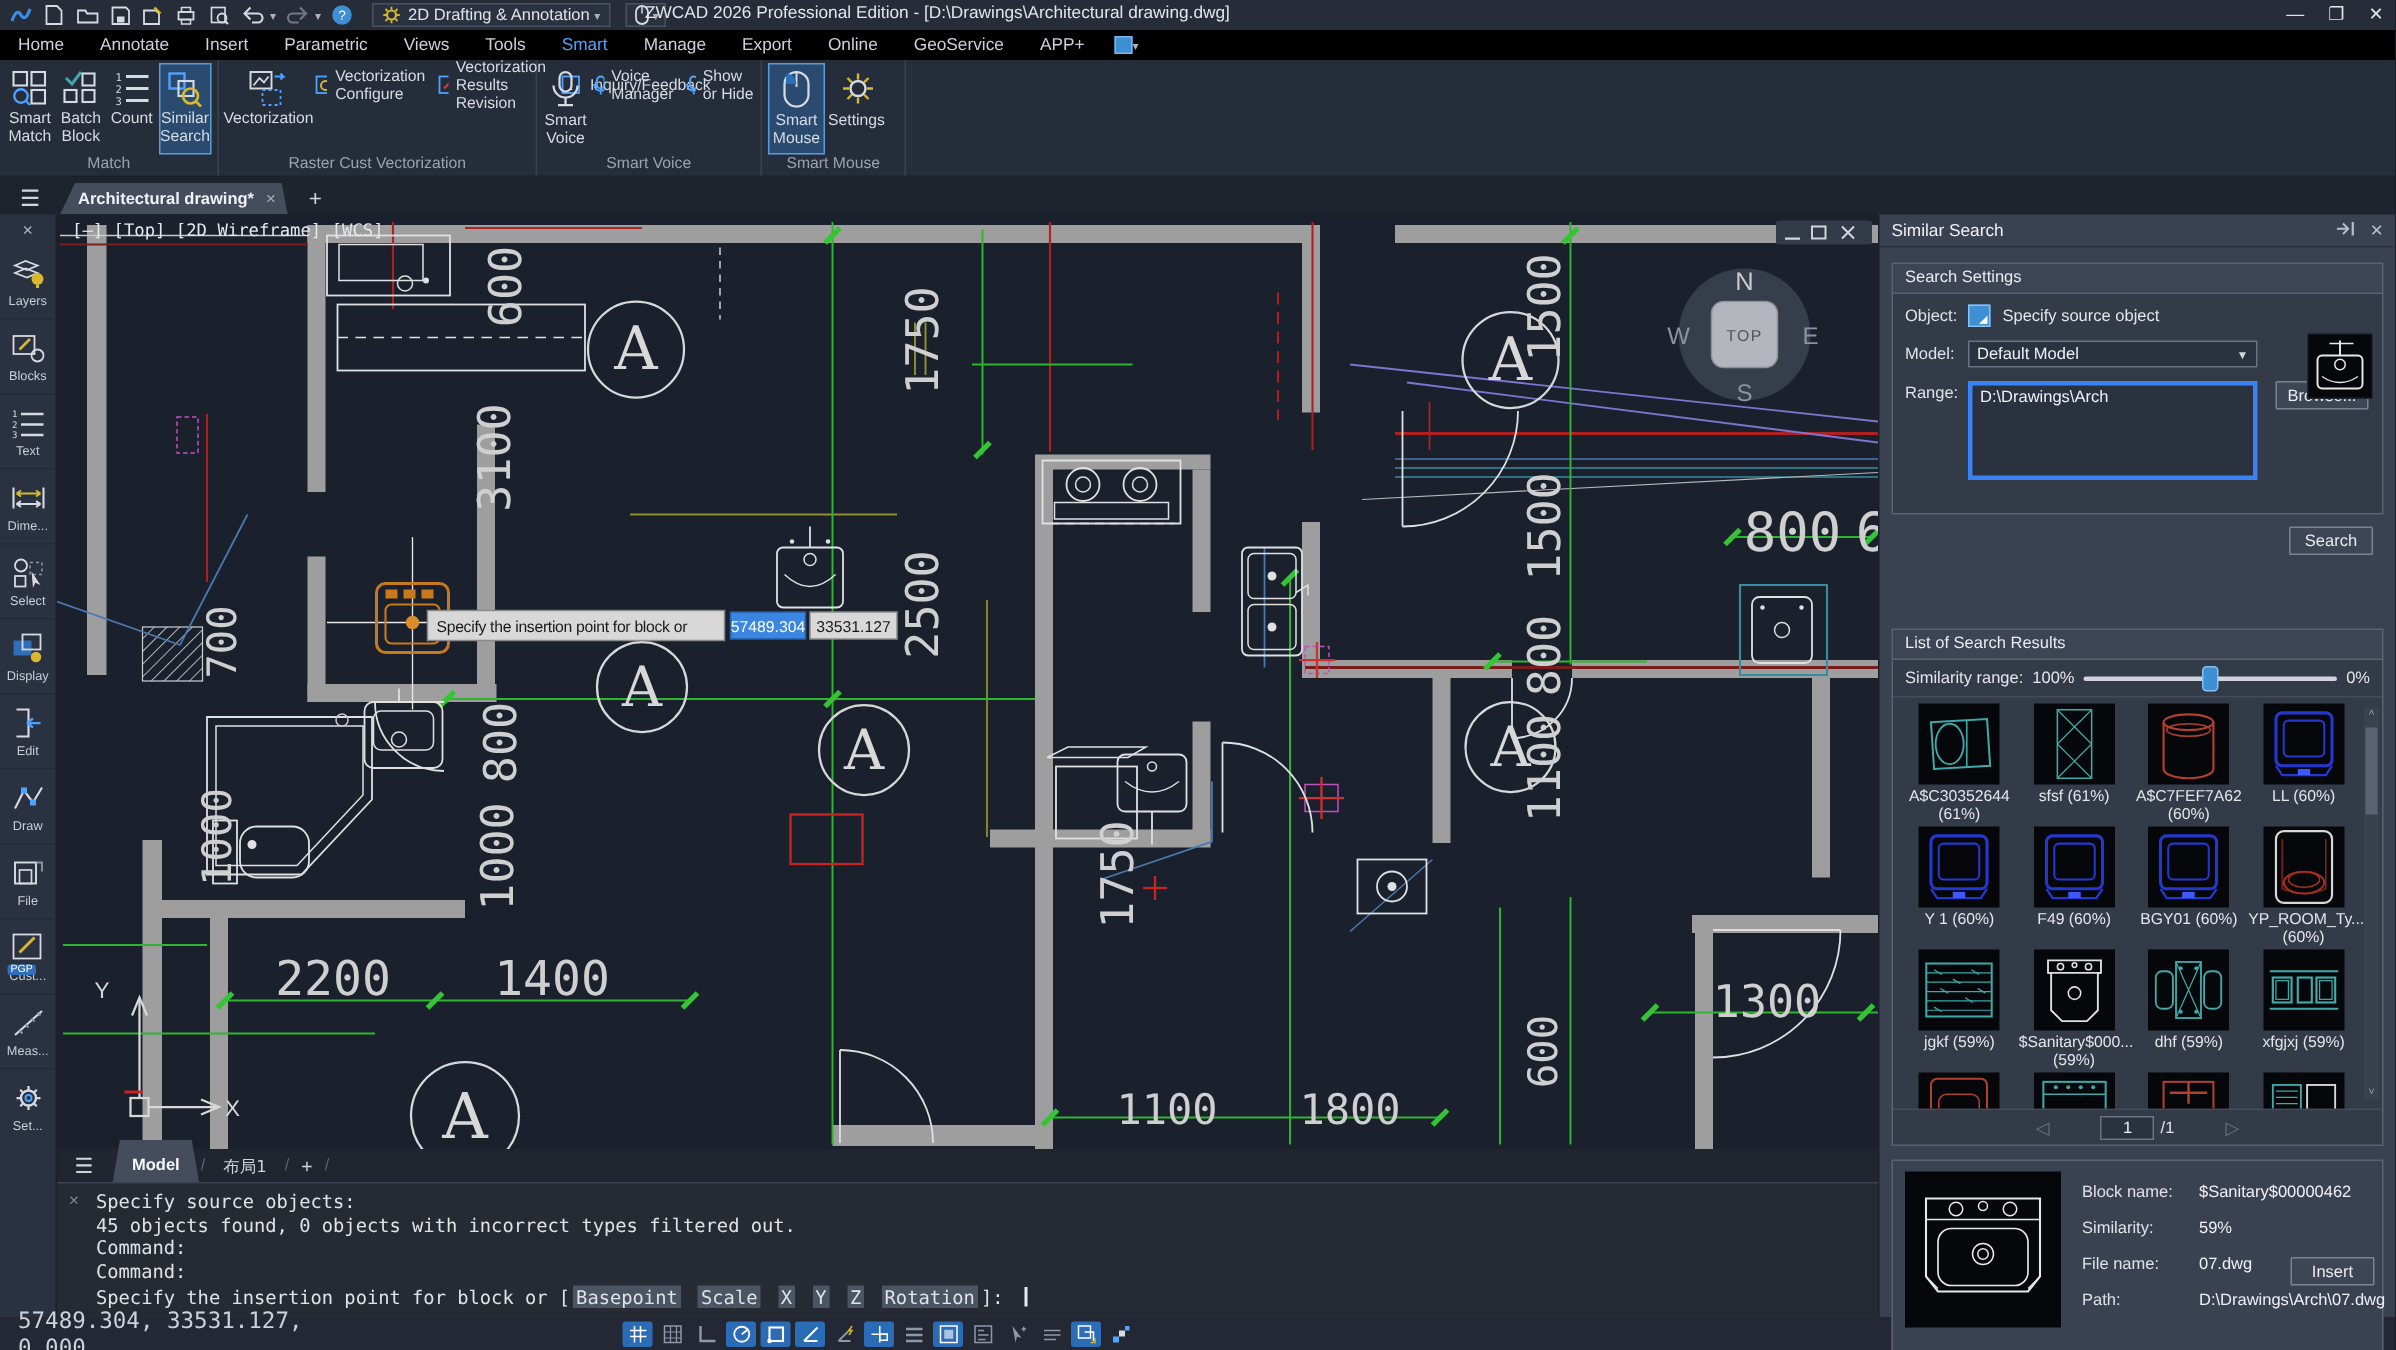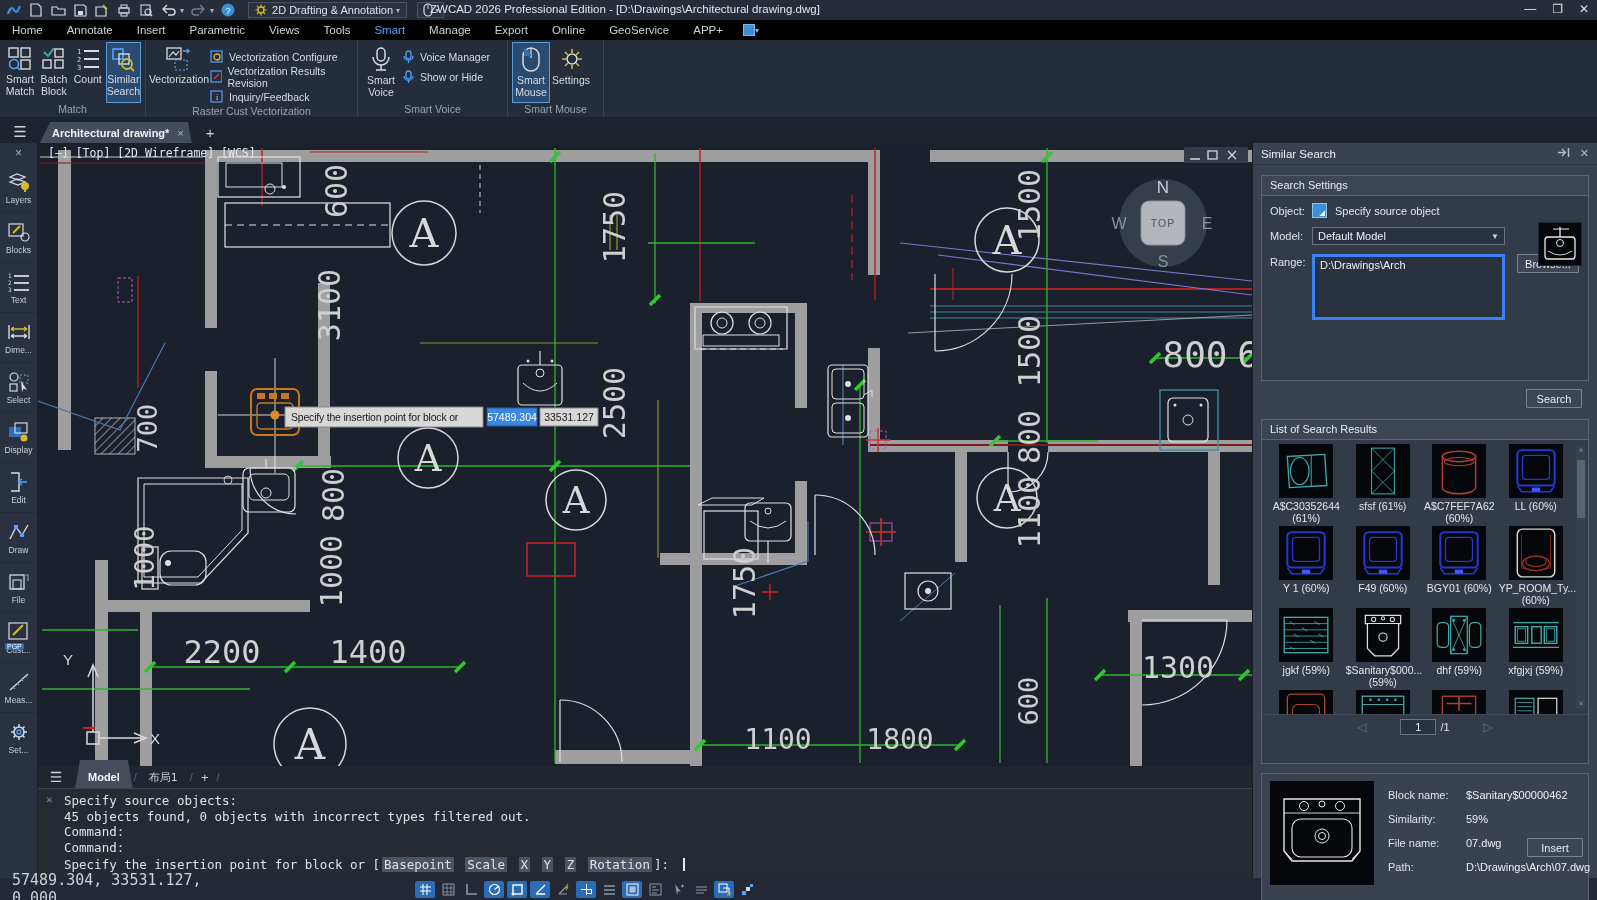--- a/index.html
+++ b/index.html
@@ -33,21 +33,21 @@
   
   .ribbon { position:absolute; left:0; top:40px; width:100%; height:78px; background:#262d3a;
             display:flex; border-bottom:1px solid #1b202a; }
   .rgroup { display:flex; flex-direction:column; border-right:1px solid #39404e; }
   .rbuttons { flex:1; display:flex; align-items:stretch; padding:2px 4px 0 4px; gap:2px; }
   .glabel { height:14px; text-align:center; font-size:10.5px; color:#9aa2b0; line-height:13px; }
   .bigbtn { width:38px; display:flex; flex-direction:column; align-items:center; justify-content:flex-start;
             padding-top:3px; gap:2px; border:1px solid transparent; }
   .bigbtn .blabel { font-size:10.5px; line-height:1.12; text-align:center; color:#d7dbe2; }
   .bigbtn.hl { background:#2a4a6f; border:1px solid #5b9bd5; }
-  .smallcol { display:flex; flex-direction:column; justify-content:flex-start; gap:3px; padding-top:6px; }
+  .smallcol { display:flex; flex-direction:row; justify-content:flex-start; gap:3px; padding-top:6px; }
   .smallbtn { display:flex; align-items:center; gap:5px; font-size:10.5px; color:#d7dbe2; height:17px; }
 
   
   .tabbar { position:absolute; left:0; top:118px; width:100%; height:25px; background:#1e242e;
             display:flex; align-items:flex-end; }
   .tab-ham { width:40px; height:22px; display:flex; align-items:center; justify-content:center;
              color:#cfd4db; font-size:15px; }
   .doctab { height:21px; padding:0 8px 0 12px; background:#454d5d; color:#f0f2f5; font-size:11px; font-weight:bold;
             display:flex; align-items:center; gap:8px;
             clip-path:polygon(10px 0, calc(100% - 4px) 0, 100% 100%, 0 100%); }
@@ -944,21 +944,21 @@
       <span class="rp-title">Similar Search</span>
       <span class="rp-hicons">
         <svg width="13" height="11">
             <path d="M1 5.5 h7 M5 2 l3.5 3.5 L5 9" fill="none" stroke="#b7bec9" stroke-width="1.3"></path>
             <line x1="11.5" y1="1" x2="11.5" y2="10" stroke="#b7bec9" stroke-width="1.5"></line>
           </svg>
         <span>✕</span>
       </span>
     </div>
 
-    <div class="groupbox" style="top:32px; height:206px">
+    <div class="groupbox" style="top:32px; height:168px">
       <div class="gb-head">Search Settings</div>
       <div class="gb-body">
         <div class="frow">
           <span class="flabel">Object:</span>
           <span class="pickbox"></span>
           <span>Specify source object</span>
         </div>
         <div class="frow">
           <span class="flabel">Model:</span>
           <span class="selectbox">
@@ -979,20 +979,28 @@
               <line x1="14" y1="6" x2="30" y2="6" stroke="#e8e8e8" stroke-width="1"></line>
               <circle cx="21" cy="20" r="3.5" fill="none" stroke="#e8e8e8" stroke-width="1"></circle>
             </svg>
         </div>
       </div>
       <span class="btn" style="position:absolute; right:6px; bottom:-28px; width:56px">Search</span>
     </div>
 
     <div class="groupbox" style="top:276px; height:345px">
       <div class="gb-head">List of Search Results</div>
+      <div class="simrow">
+        <span>Similarity range:</span>
+        <span>100%</span>
+        <span class="slider">
+            <span class="handle"></span>
+          </span>
+        <span>0%</span>
+      </div>
       <div class="results-grid">
         <div class="cell">
           <svg class="thumb" viewBox="0 0 52 52">
               <path d="M8,12 L44,10 L46,40 L10,42 Z" fill="none" stroke="#3fa8a8" stroke-width="1.3"></path>
               <ellipse cx="20" cy="26" rx="9" ry="13" fill="none" stroke="#3fa8a8" stroke-width="1.2"></ellipse>
               <line x1="31" y1="11" x2="31" y2="41" stroke="#3fa8a8"></line>
             </svg>
           <div class="cap">A$C30352644 (61%)</div>
         </div>
         <div class="cell">

